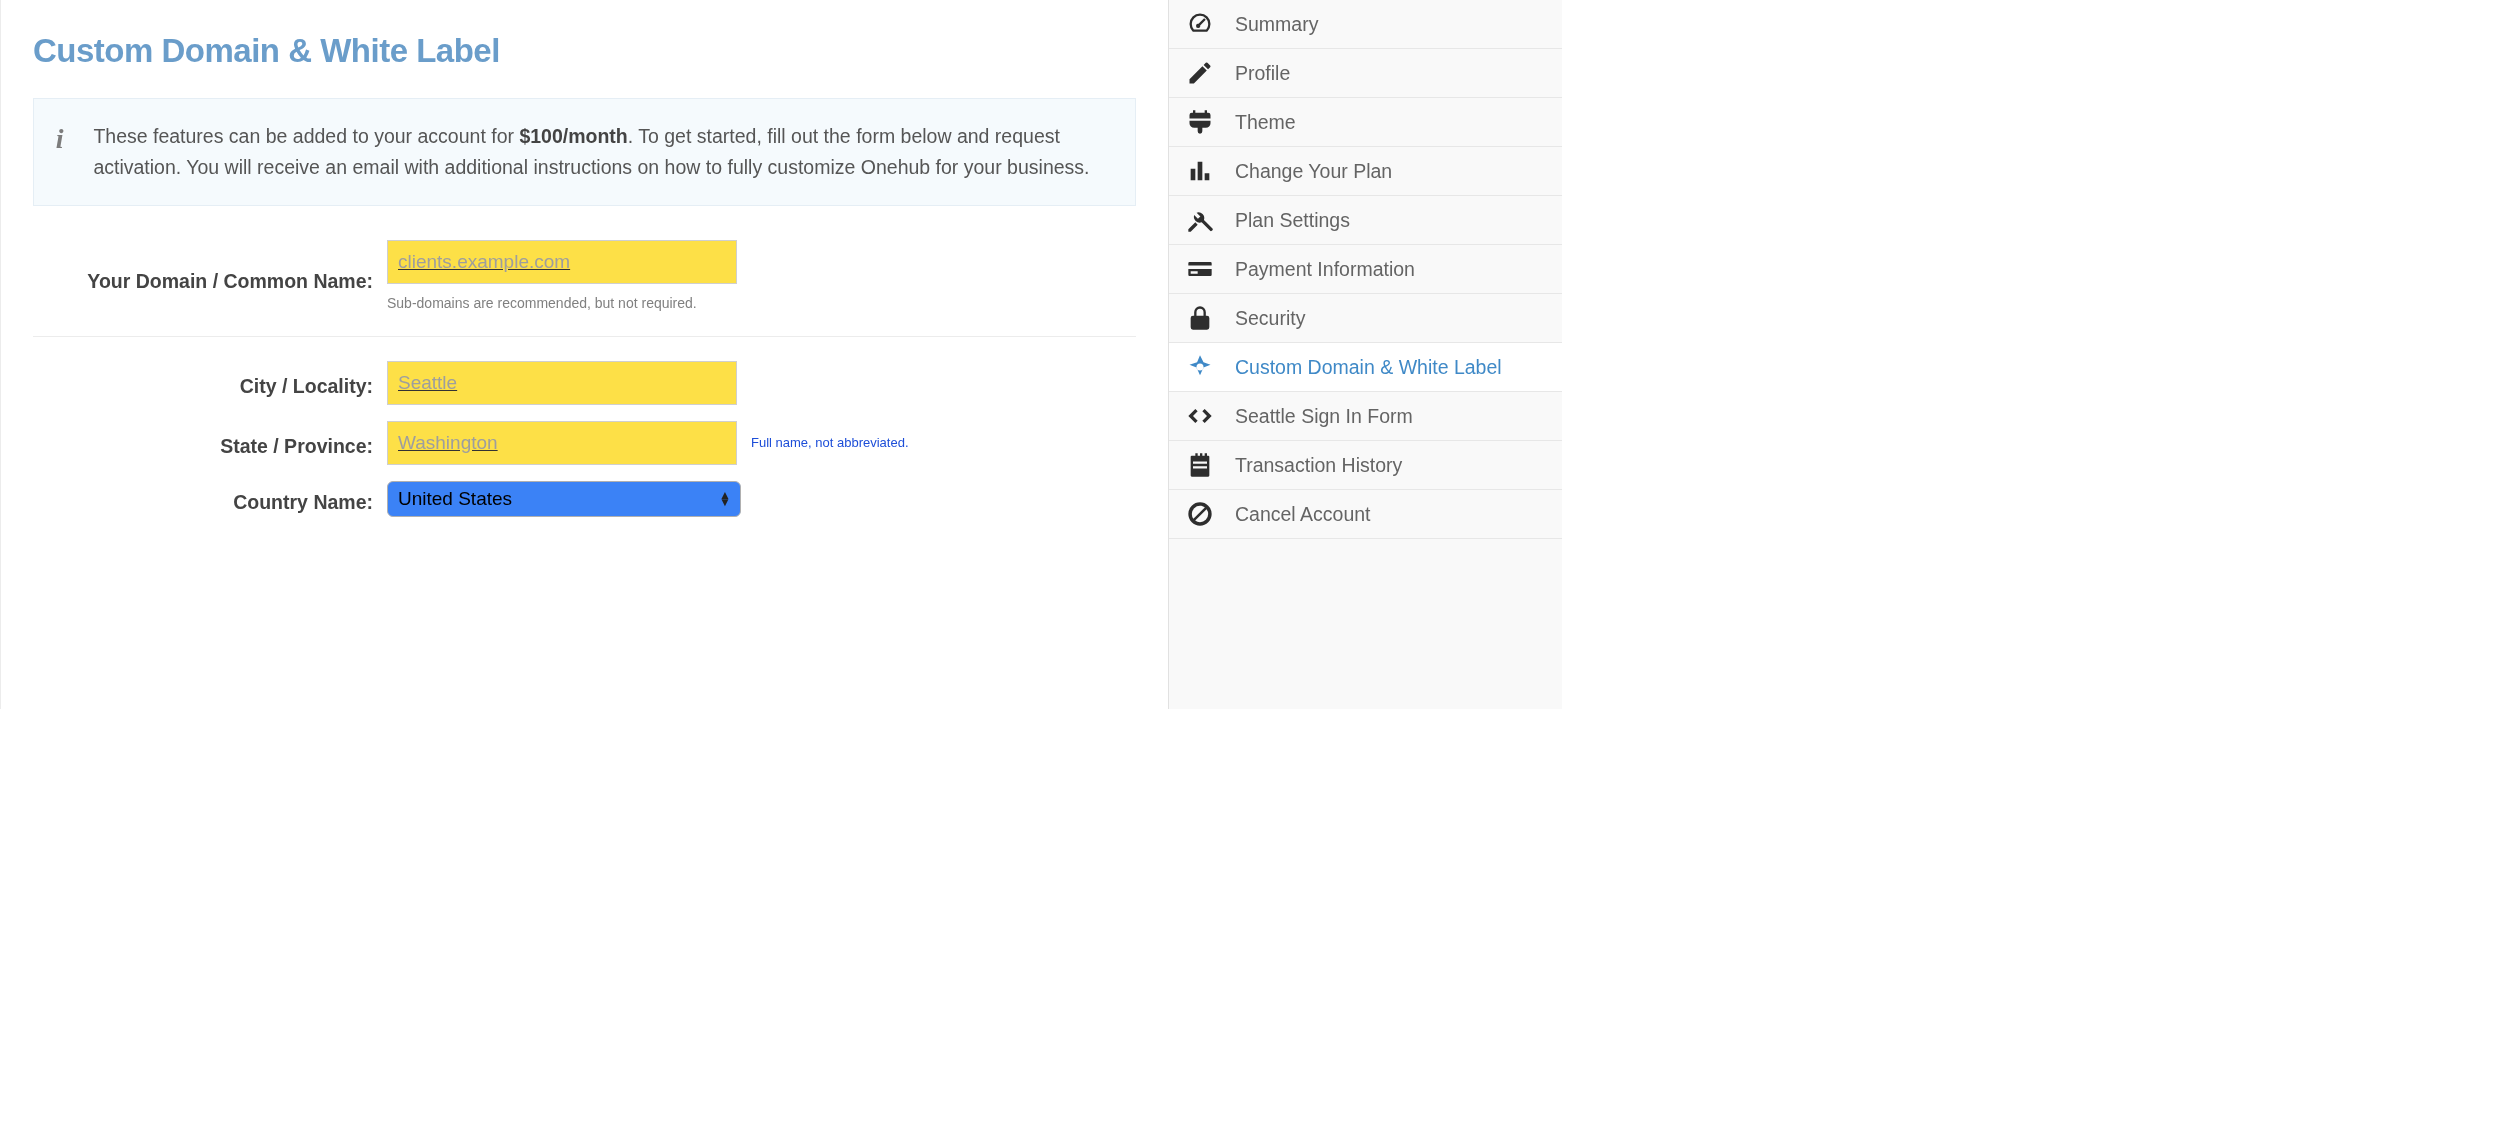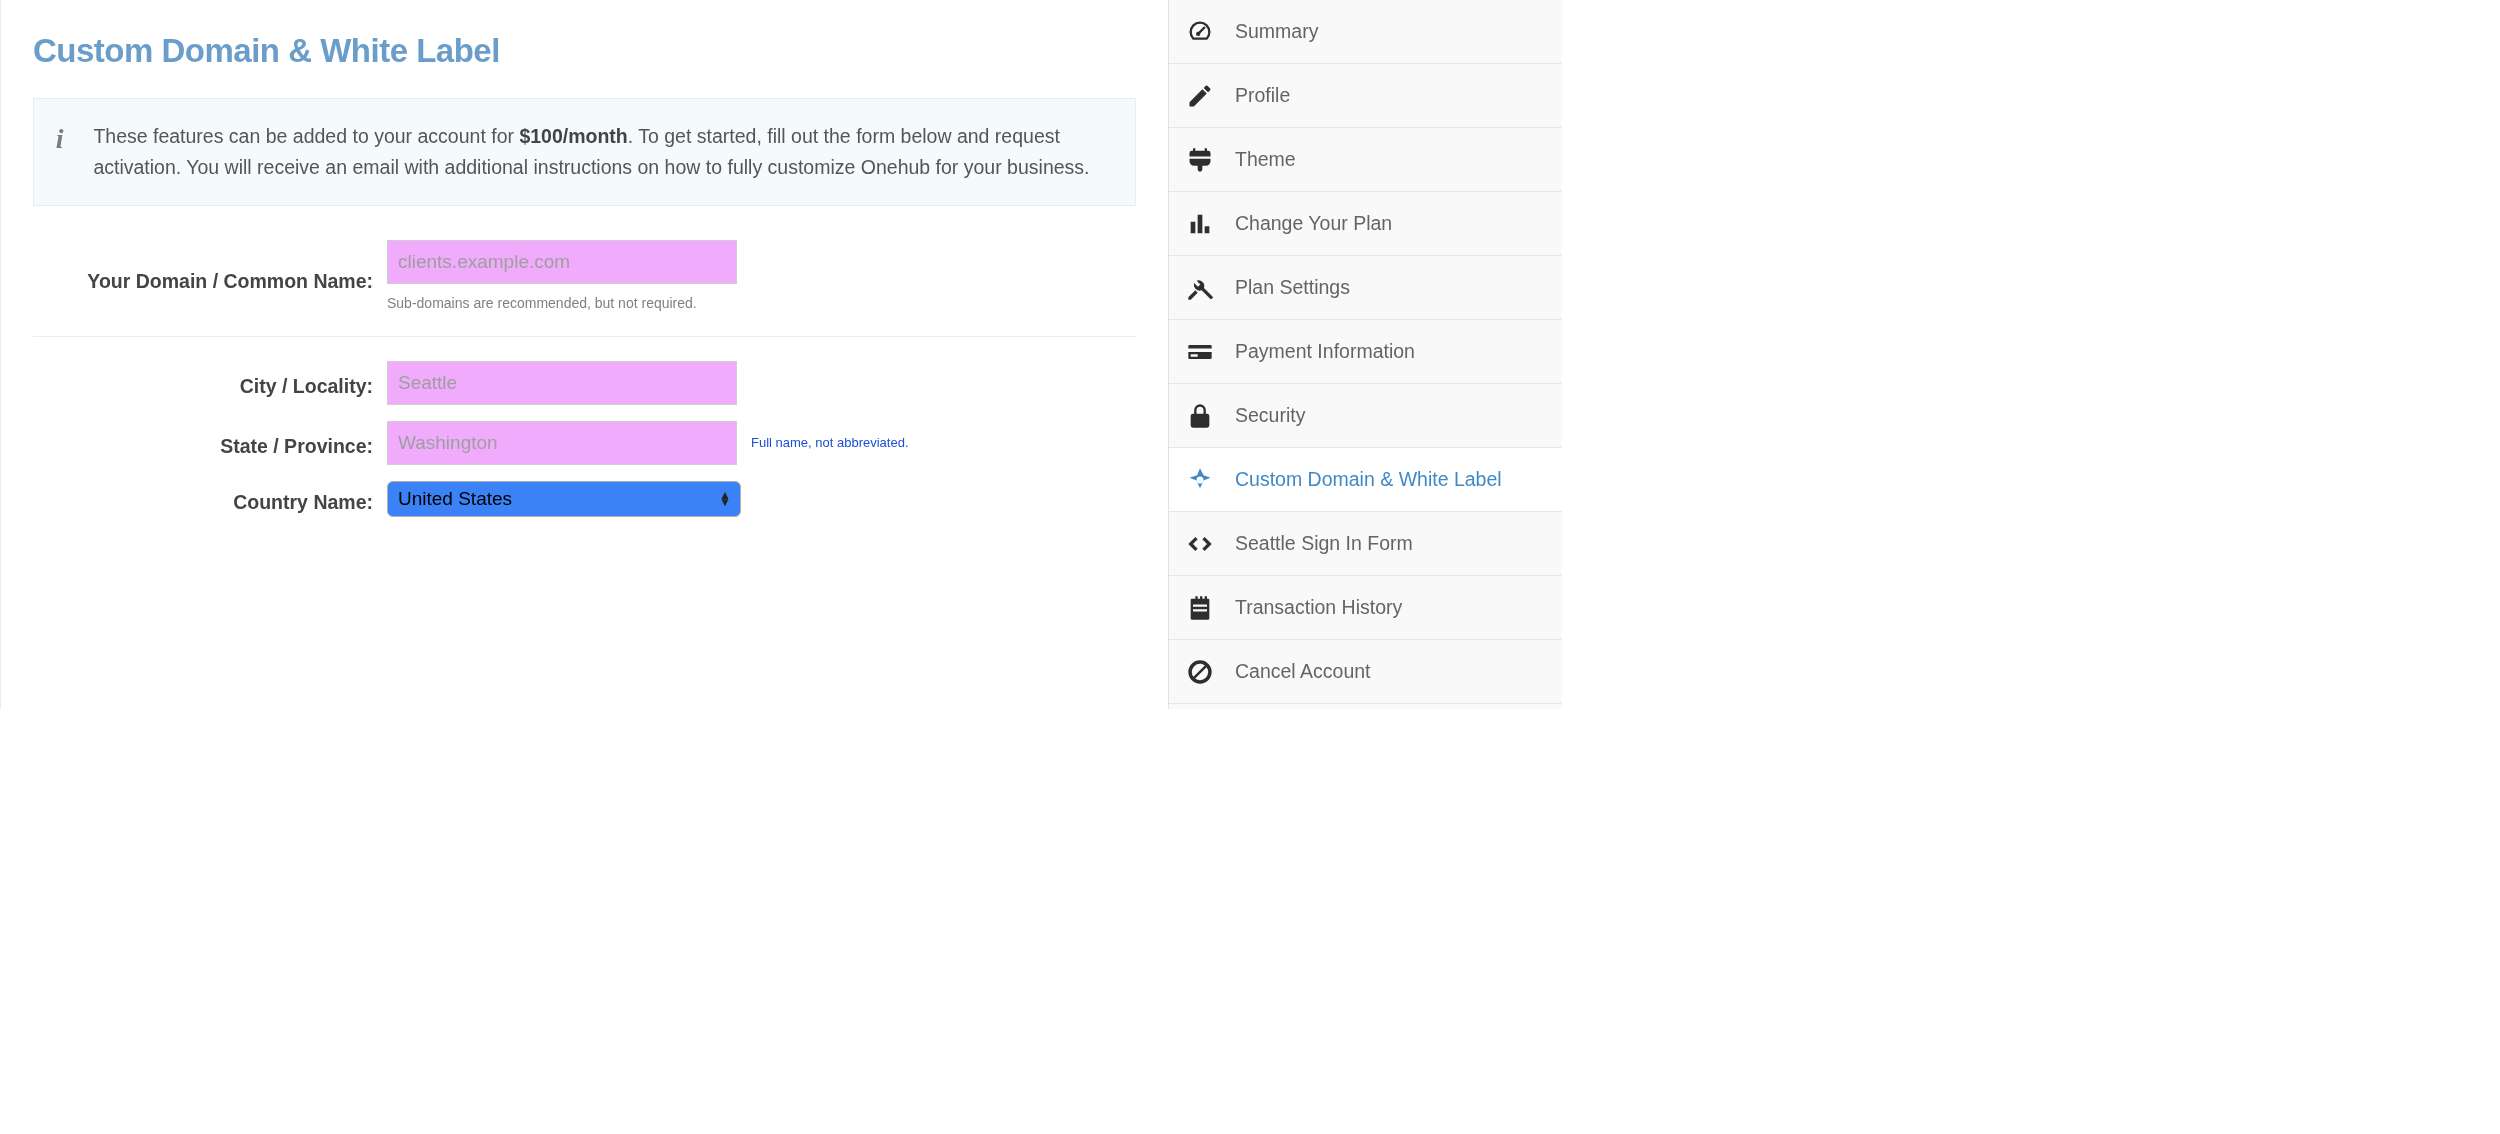--- a/index.html
+++ b/index.html
@@ -84,22 +84,23 @@
     display: flex;
     align-items: center;
     gap: 14px;
   }
   input[type="text"] {
     width: 350px;
     height: 44px;
     font-size: 19px;
     padding: 6px 10px;
     border: 1px solid #cfcfcf;
-    background: #f0abfc;
+    background: #fde047;
     color: #333;
+    text-decoration: underline;
   }
   input[type="text"]::placeholder { color: #9e9e9e; }
   .help-below {
     font-size: 14px;
     color: #808080;
     line-height: 1.4;
     max-width: 350px;
   }
   .help-inline {
     font-size: 13px;
@@ -137,21 +138,21 @@
   .sidebar {
     width: 394px;
     min-width: 394px;
     border-left: 1px solid #e1e1e1;
     background: #f9f9f9;
   }
   .sidebar-item {
     display: flex;
     align-items: center;
     gap: 18px;
-    height: 64px;
+    height: 49px;
     padding: 0 20px 0 14px;
     border-bottom: 1px solid #e7e7e7;
     font-size: 19.5px;
     color: #646464;
     cursor: pointer;
   }
   .sidebar-item.fixed { cursor: default; }
   .sidebar-item.active {
     background: #ffffff;
     color: #3f89c7;

